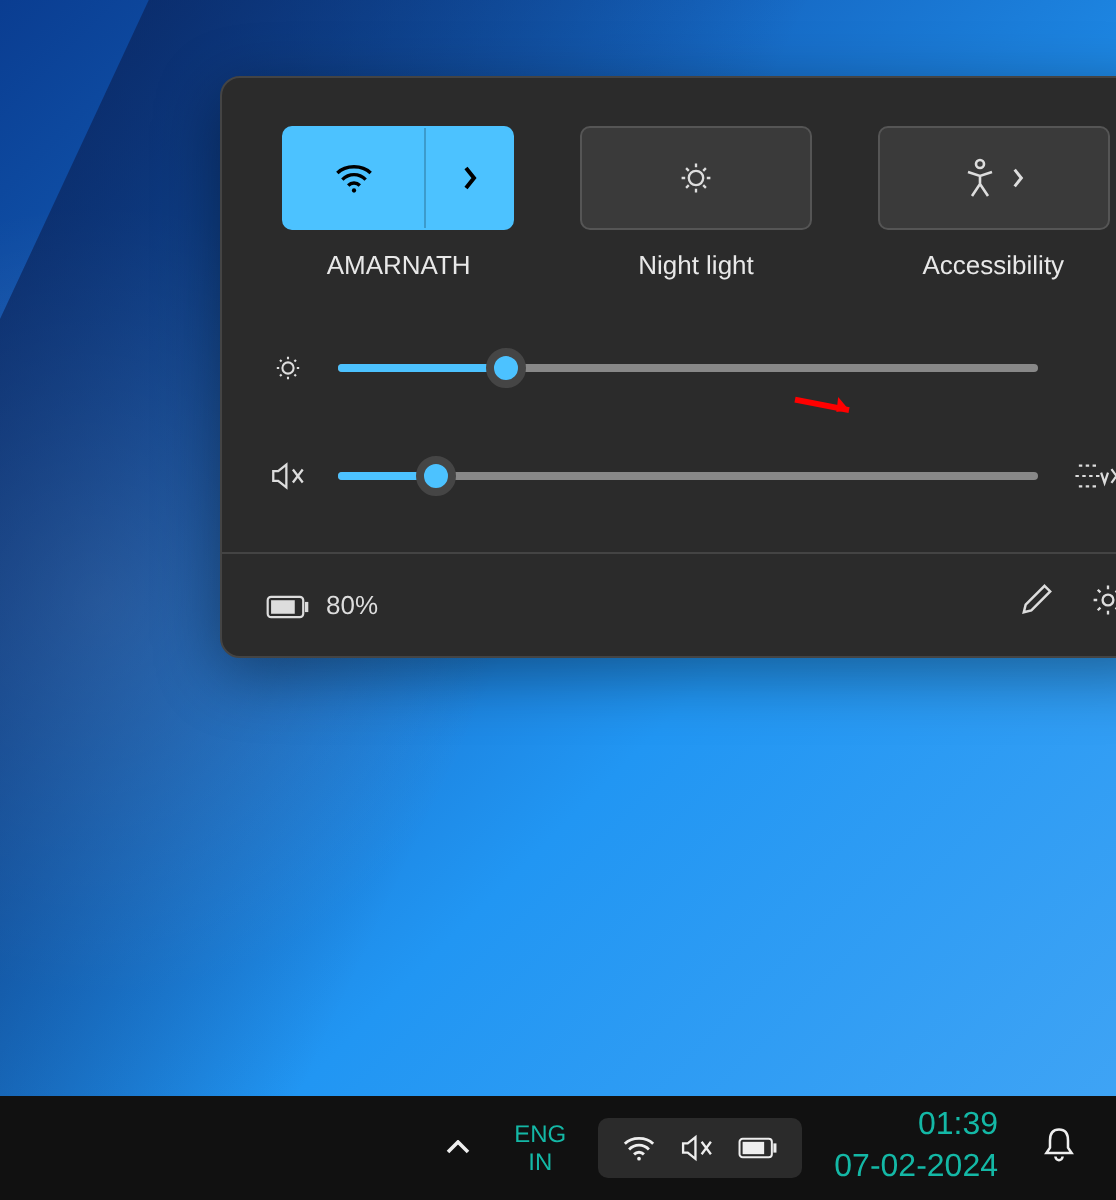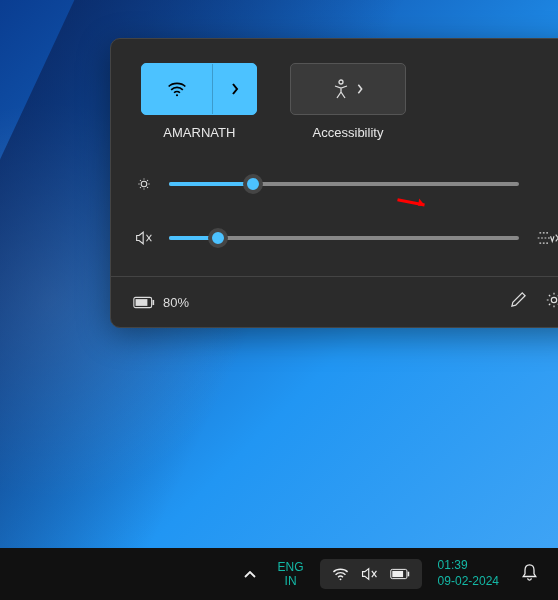--- a/index.html
+++ b/index.html
@@ -164,21 +164,21 @@
     .footer {
       border-top: 1px solid #444;
       margin: 0 -22px;
       padding: 14px 22px;
       display: flex;
       align-items: center;
       gap: 8px;
     }
     .battery-info {
       display: flex;
-      align-items: center;
+      align-items: flex-end;
       gap: 8px;
       font-size: 13px;
       color: #ddd;
     }
     .footer-right {
       margin-left: auto;
       display: flex;
       gap: 18px;
       color: #ddd;
     }
@@ -214,23 +214,23 @@
       background: #2b2b2b;
       border-radius: 5px;
       padding: 8px 12px;
       display: flex;
       gap: 12px;
       align-items: center;
       cursor: pointer;
     }
     .tray-clock {
       padding: 2px 10px;
-      font-size: 12px;
+      font-size: 16px;
       line-height: 1.3;
-      text-align: left;
+      text-align: right;
       cursor: pointer;
     }
     .tray-notif {
       padding: 6px;
       cursor: pointer;
     }
     .accessibility-tile {
       gap: 6px;
     }
   </style>
@@ -257,20 +257,29 @@
               <path d="M2 1 L6 6 L2 11"></path>
             </svg>
         </div>
       </div>
       <div class="tile-label">AMARNATH</div>
     </div>
 
 
 
 
+    <div class="tile-group">
+      <div class="tile">
+        <svg width="18" height="18" viewBox="0 0 20 20" fill="none" stroke="#ddd" stroke-width="1.3">
+            <circle cx="10" cy="10" r="4"></circle>
+            <path d="M10 2 L10 4 M10 16 L10 18 M2 10 L4 10 M16 10 L18 10 M4.5 4.5 L6 6 M14 14 L15.5 15.5 M4.5 15.5 L6 14 M14 6 L15.5 4.5"></path>
+          </svg>
+      </div>
+      <div class="tile-label">Night light</div>
+    </div>
 
     <div class="tile-group">
       <div class="tile accessibility-tile">
         <svg width="18" height="20" viewBox="0 0 18 20" fill="none" stroke="#ddd" stroke-width="1.3">
             <circle cx="9" cy="3" r="2"></circle>
             <path d="M3 7 L9 9 L15 7 M9 9 L9 13 M9 13 L5 19 M9 13 L13 19"></path>
           </svg>
         <svg width="8" height="10" viewBox="0 0 8 12" fill="none" stroke="#ddd" stroke-width="1.8">
             <path d="M2 1 L6 6 L2 11"></path>
           </svg>
@@ -368,21 +377,21 @@
         <path d="M14 5 L20 13 M20 5 L14 13"></path>
       </svg>
     <svg width="20" height="12" viewBox="0 0 26 14" fill="none" stroke="#eee" stroke-width="1.3">
         <rect x="1" y="1" width="21" height="12" rx="2"></rect>
         <rect x="23" y="4" width="2" height="6" fill="#eee" stroke="none"></rect>
         <rect x="3" y="3" width="14" height="8" fill="#eee" stroke="none"></rect>
       </svg>
   </div>
   <div class="tray-clock">
     <div>01:39</div>
-    <div>09-02-2024</div>
+    <div>07-02-2024</div>
   </div>
   <div class="tray-notif">
     <svg width="17" height="18" viewBox="0 0 18 20" fill="none" stroke="#eee" stroke-width="1.4">
         <path d="M9 2 C 5 2 4 5 4 8 L4 12 L2 15 L16 15 L14 12 L14 8 C 14 5 13 2 9 2 Z"></path>
         <path d="M7 17 C 7 18 8 19 9 19 C 10 19 11 18 11 17"></path>
       </svg>
   </div>
 </div>
 
 </body></html>

